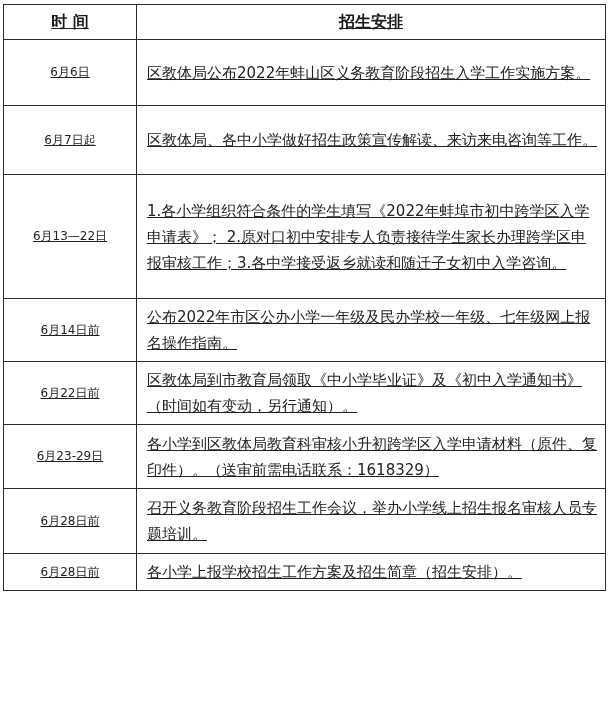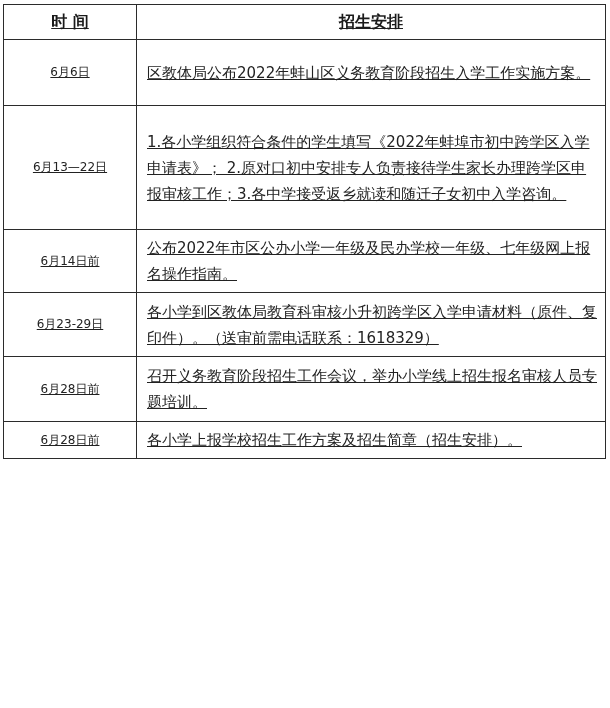--- a/index.html
+++ b/index.html
@@ -23,27 +23,35 @@
     <tr>
       <th>时 间</th>
       <th>招生安排</th>
     </tr>
   </thead>
   <tbody>
     <tr style="height:66px">
       <td class="time">6月6日</td>
       <td class="desc">区教体局公布2022年蚌山区义务教育阶段招生入学工作实施方案。</td>
     </tr>
+    <tr style="height:69px">
+      <td class="time">6月7日起</td>
+      <td class="desc">区教体局、各中小学做好招生政策宣传解读、来访来电咨询等工作。</td>
+    </tr>
     <tr style="height:124px">
       <td class="time">6月13—22日</td>
       <td class="desc">1.各小学组织符合条件的学生填写《2022年蚌埠市初中跨学区入学申请表》； 2.原对口初中安排专人负责接待学生家长办理跨学区申报审核工作；3.各中学接受返乡就读和随迁子女初中入学咨询。</td>
     </tr>
     <tr style="height:63px">
       <td class="time">6月14日前</td>
       <td class="desc">公布2022年市区公办小学一年级及民办学校一年级、七年级网上报名操作指南。</td>
+    </tr>
+    <tr style="height:63px">
+      <td class="time">6月22日前</td>
+      <td class="desc">区教体局到市教育局领取《中小学毕业证》及《初中入学通知书》（时间如有变动，另行通知）。</td>
     </tr>
     <tr style="height:64px">
       <td class="time">6月23-29日</td>
       <td class="desc">各小学到区教体局教育科审核小升初跨学区入学申请材料（原件、复印件）。（送审前需电话联系：1618329）</td>
     </tr>
     <tr style="height:65px">
       <td class="time">6月28日前</td>
       <td class="desc">召开义务教育阶段招生工作会议，举办小学线上招生报名审核人员专题培训。</td>
     </tr>
     <tr style="height:37px">

